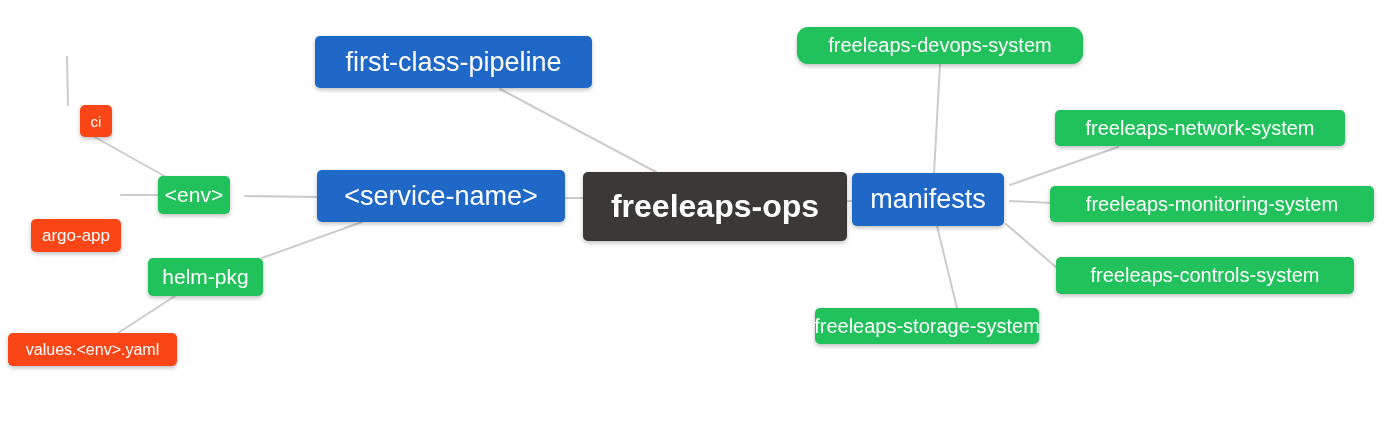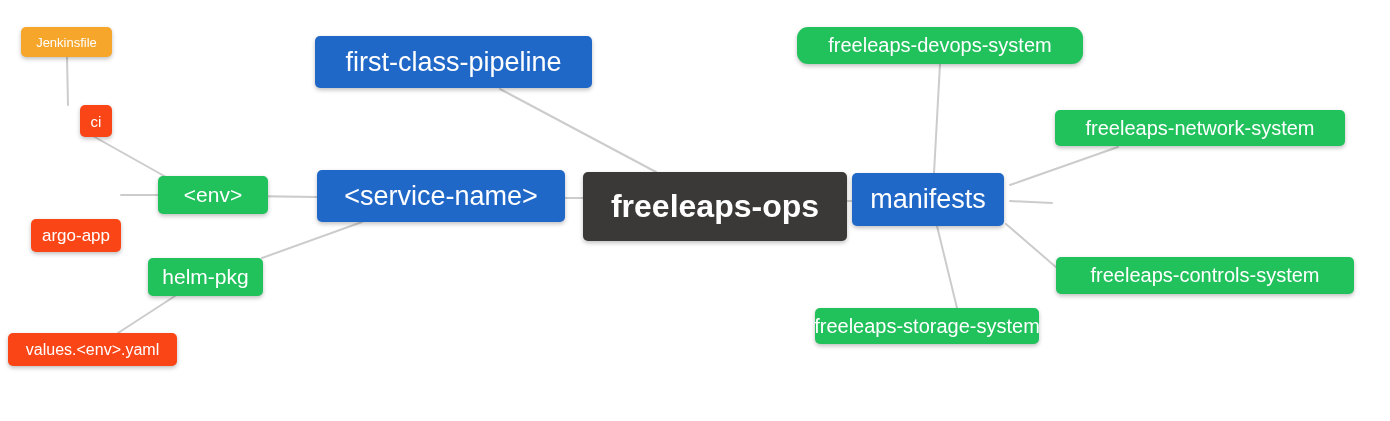--- a/index.html
+++ b/index.html
@@ -61,42 +61,42 @@
     <line x1="175" y1="296" x2="118" y2="333"></line>
     <line x1="500" y1="89" x2="656" y2="172"></line>
     <line x1="846" y1="201" x2="853" y2="201"></line>
     <line x1="940" y1="64" x2="934" y2="173"></line>
     <line x1="1010" y1="185" x2="1118" y2="147"></line>
     <line x1="1010" y1="201" x2="1052" y2="203"></line>
     <line x1="1006" y1="224" x2="1057" y2="268"></line>
     <line x1="937" y1="226" x2="957" y2="308"></line>
   </svg>
 
-  <div class="node c-orange" style="left:21px;  top:27px;  width:91px;  height:30px; font-size:13px;">Jenkinsfile</div>
 
   <div class="node c-red" style="left:52px;  top:105px; width:32px;  height:32px; font-size:15px;margin-left:28px;">ci</div>
 
   <div class="node c-red" style="left:31px;  top:178px; width:90px;  height:33px; font-size:17px;margin-top:41px;">argo-app</div>
 
-  <div class="node c-green" style="left:158px; top:176px; width:110px;  height:38px; font-size:21px;">&lt;env&gt;</div>
+  <div class="node c-green" style="left:158px; top:176px; width:72px;  height:38px; font-size:21px;">&lt;env&gt;</div>
 
   <div class="node c-blue" style="left:317px; top:170px; width:248px; height:52px; font-size:27px;">&lt;service-name&gt;</div>
 
   <div class="node c-blue" style="left:315px; top:36px;  width:277px; height:52px; font-size:27px;">first-class-pipeline</div>
 
   <div class="node c-green" style="left:148px; top:258px; width:115px; height:38px; font-size:21px;">helm-pkg</div>
 
   <div class="node c-red" style="left:8px;   top:333px; width:169px; height:33px; font-size:16px;">values.&lt;env&gt;.yaml</div>
 
   <div class="node c-dark" style="left:583px; top:172px; width:264px; height:69px; font-size:32px;">freeleaps-ops</div>
 
   <div class="node c-blue" style="left:852px; top:173px; width:152px; height:53px; font-size:27px;">manifests</div>
 
   <div class="node c-green" style="left:797px; top:27px;  width:286px; height:37px; font-size:20px;border-radius:11px;">freeleaps-devops-system</div>
 
   <div class="node c-green" style="left:1055px;top:110px; width:290px; height:36px; font-size:20px;">freeleaps-network-system</div>
 
+  <div class="node c-green" style="left:1050px;top:186px; width:324px; height:36px; font-size:20px;">freeleaps-monitoring-system</div>
 
   <div class="node c-green" style="left:1056px;top:257px; width:298px; height:37px; font-size:20px;">freeleaps-controls-system</div>
 
   <div class="node c-green" style="left:815px; top:308px; width:224px; height:36px; font-size:20px;">freeleaps-storage-system</div>
 
 </div>
 
 </body></html>

